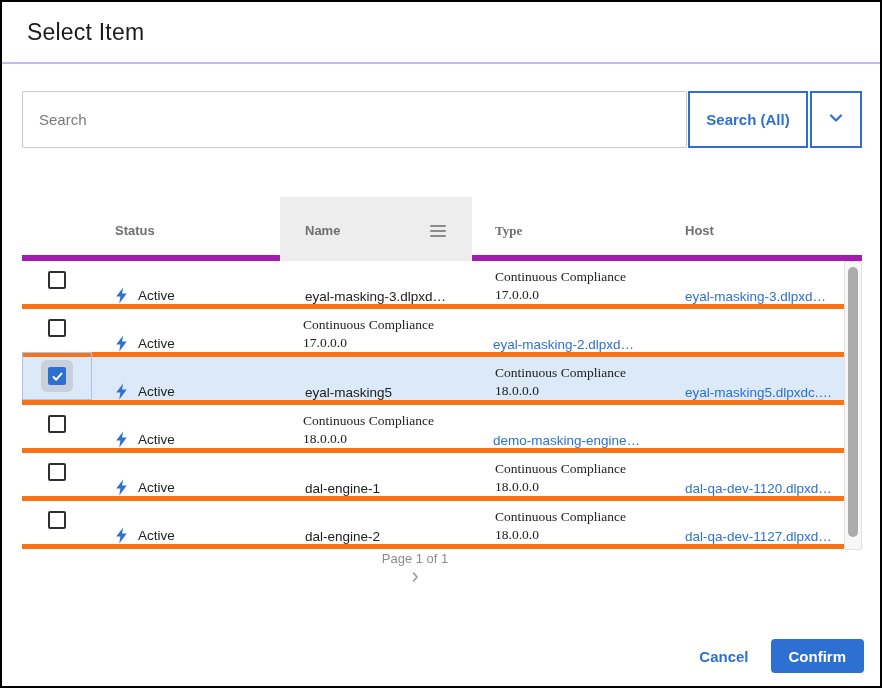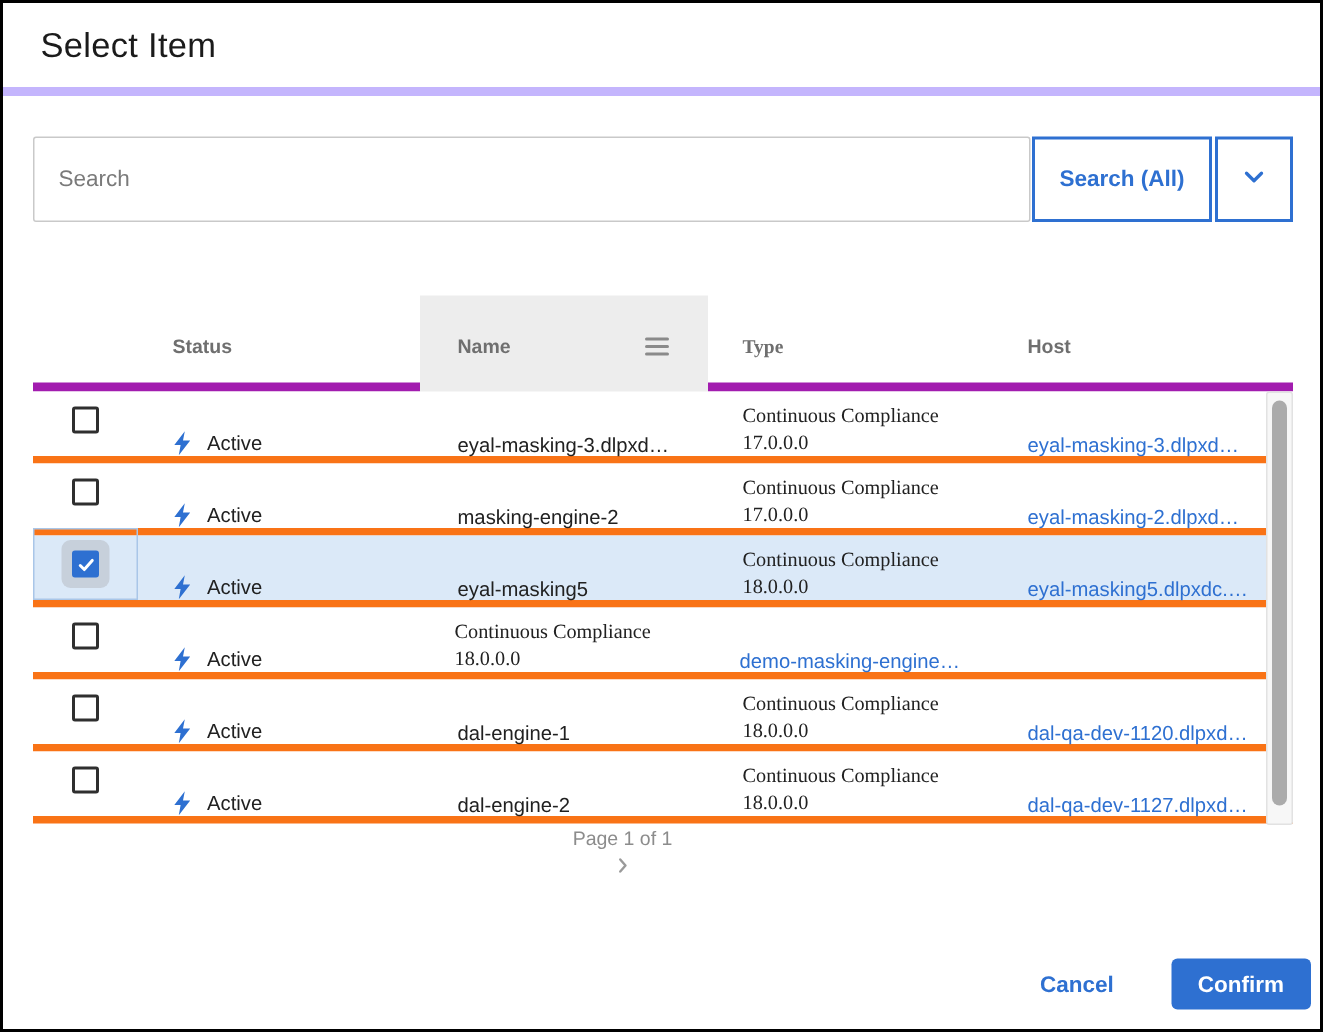--- a/index.html
+++ b/index.html
@@ -9,21 +9,21 @@
     width: 882px; height: 688px;
     border: 2px solid #000;
     background: #fff;
     position: relative;
     overflow: hidden;
     margin: 0;
   }
   
   .dialog-header {
     height: 62px;
-    border-bottom: 6px solid #c4b5fd;
+    border-bottom: 2px solid #c4b5fd;
     display: flex; align-items: center;
     padding-left: 25px;
   }
   .dialog-title { font-size: 23px; font-weight: 500; color: #1b1b1b; letter-spacing: 0.2px; }
 
   
   .search-row {
     margin: 27px 18px 0 20px;
     height: 57px;
     display: flex;
@@ -158,22 +158,22 @@
     background: none; border: none; cursor: pointer;
     color: #9a9a9a; display: flex; align-items: center;
     padding: 4px;
   }
   .pg-page { margin: 0 22px; }
 
   
   .footer {
     margin-top: 48px;
     display: flex; align-items: center; justify-content: flex-end;
-    padding-right: 6px;
-    gap: 38px;
+    padding-right: 16px;
+    gap: 22px;
   }
   .btn-cancel {
     background: none; border: none;
     color: #2e70d1; font-family: "Liberation Sans", sans-serif;
     font-size: 15px; font-weight: bold; cursor: pointer;
   }
   .btn-confirm {
     background: #2e70d1; border: none; border-radius: 4px;
     color: #fff; font-family: "Liberation Sans", sans-serif;
     font-size: 15px; font-weight: bold;
@@ -251,23 +251,20 @@
           
         </span>
       </span>
     </div>
     <div class="cell col-status">
       <svg class="bolt" width="13" height="17" viewBox="0 0 13 17">
         <path d="M8.2 0.5 L1.2 9.6 H5.4 L4.2 16.5 L11.8 6.6 H7.0 Z" fill="#2e70d1"></path>
       </svg>
       <span class="status-text">Active</span>
     </div>
-    <div class="cell col-name">
-      <span class="name-text">masking-engine-2</span>
-    </div>
     <div class="cell col-type">
       <div class="type-l1">Continuous Compliance</div>
       <div class="type-l2">17.0.0.0</div>
     </div>
     <div class="cell col-host">
       <a class="host-link">eyal-masking-2.dlpxd…</a>
     </div>
   </div>
         <div class="trow selected">
     <div class="cell col-check">

